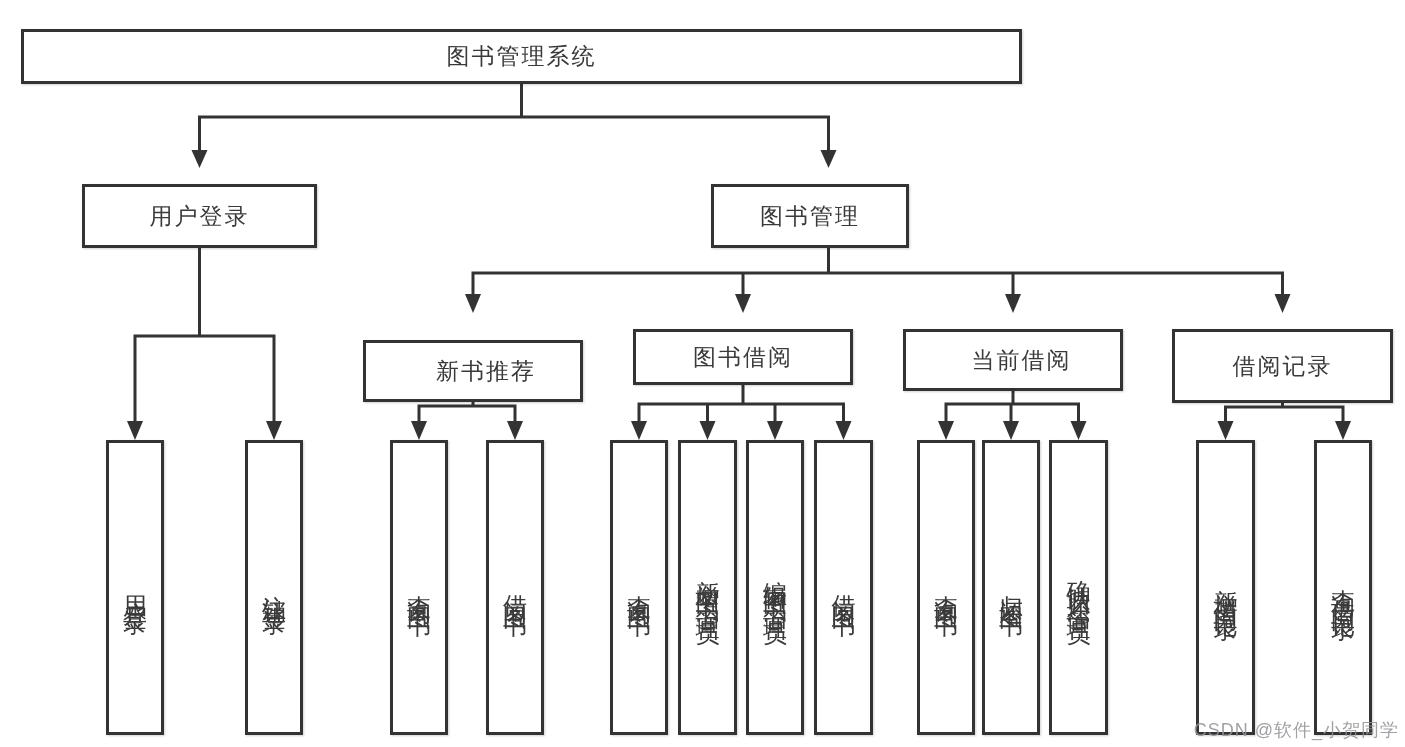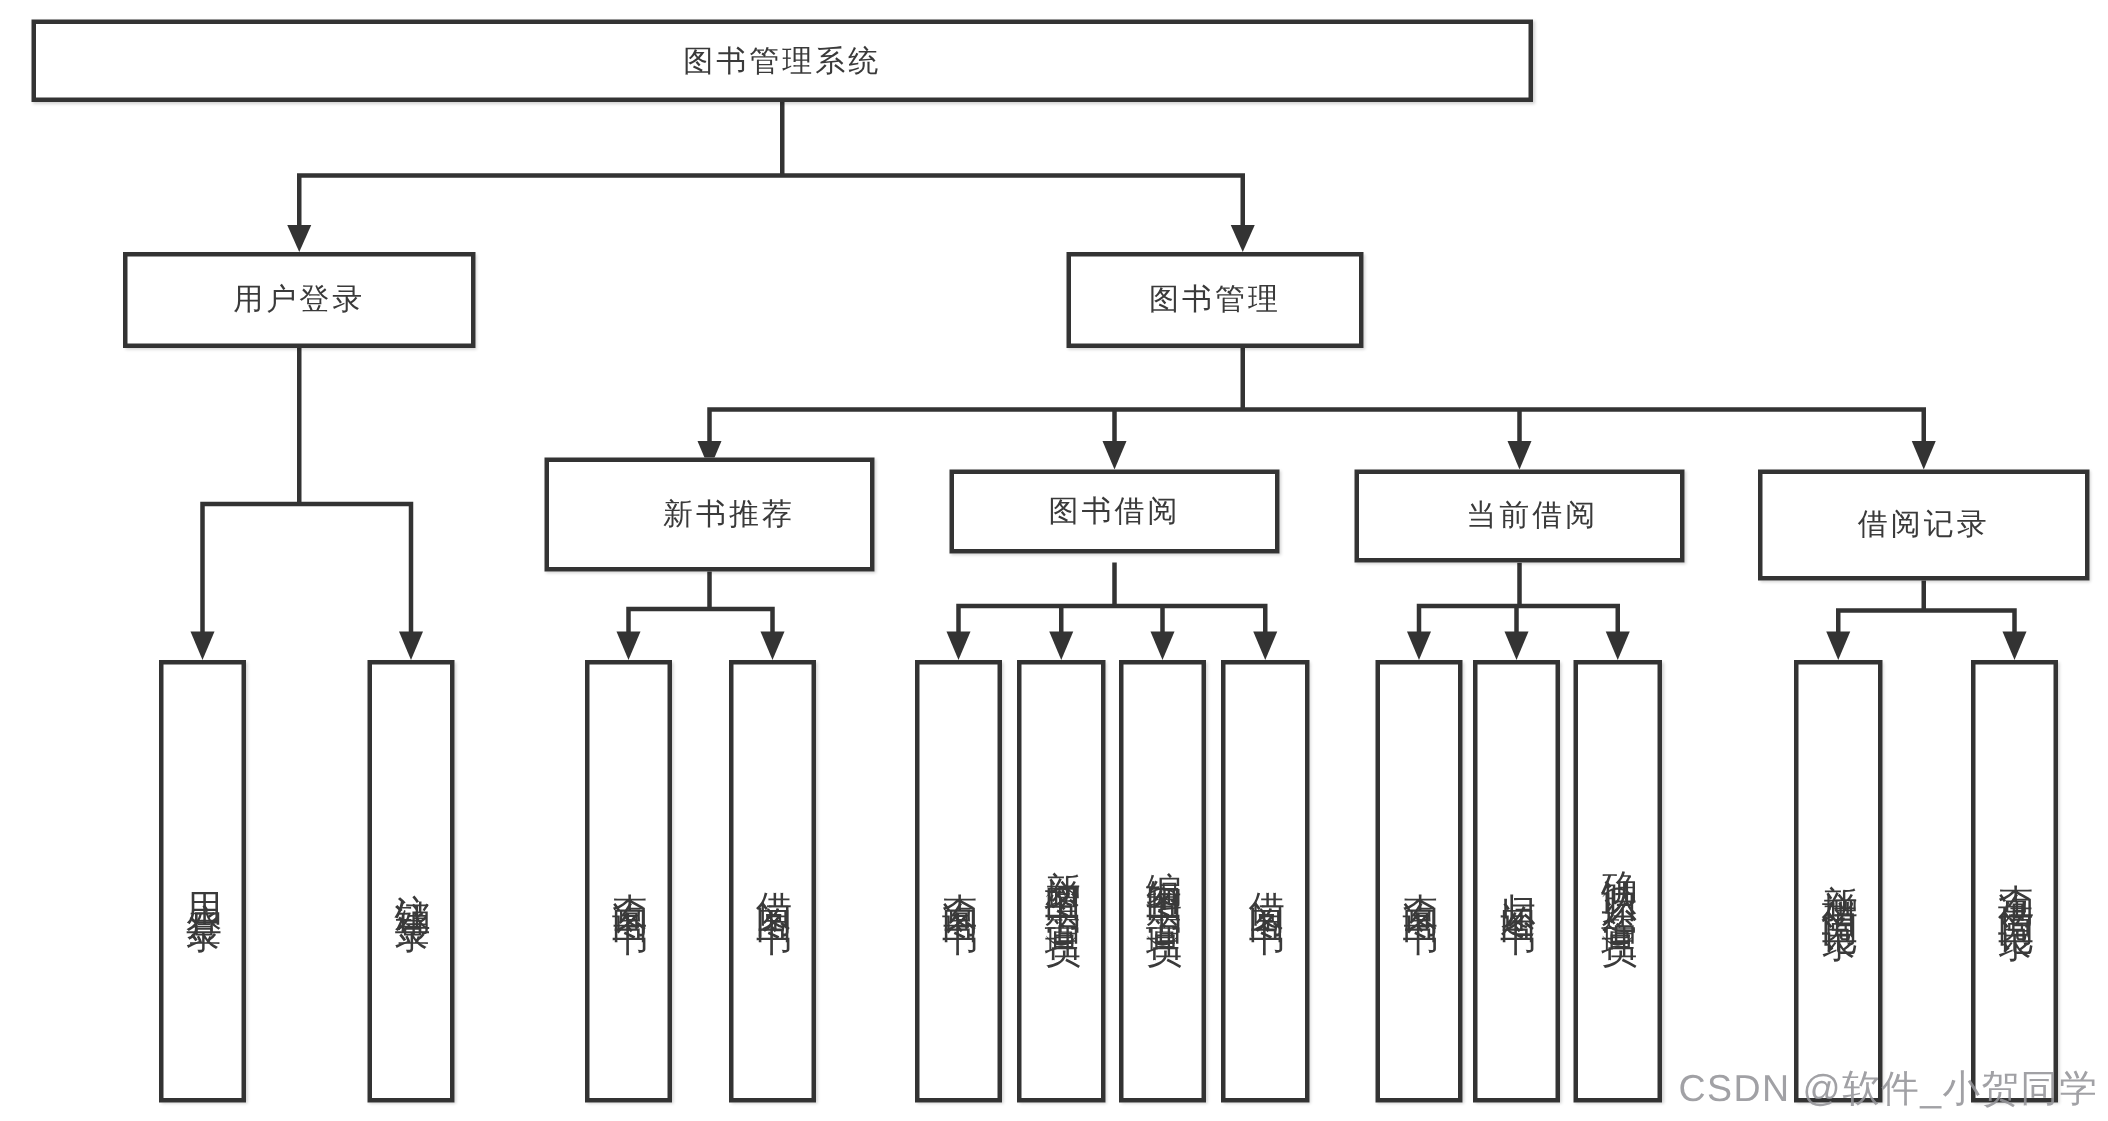--- a/index.html
+++ b/index.html
@@ -7,48 +7,48 @@
     position:relative;width:1405px;height:747px;background:#ffffff;
     font-family:"Liberation Sans",sans-serif;overflow:hidden;
   }
   .connectors{position:absolute;left:0;top:0;z-index:1;}
   .node{
     position:absolute;box-sizing:border-box;background:#ffffff;
     border:3px solid #333333;color:#3a3a3a;z-index:2;
     display:flex;align-items:center;justify-content:center;
     line-height:1;box-shadow:1px 1px 2px rgba(0,0,0,0.18);
   }
-  .h{font-size:20px;letter-spacing:2px;}
+  .h{font-size:23px;letter-spacing:2px;margin-top:16px;}
   .v{
     writing-mode:vertical-rl;text-orientation:mixed;
     font-size:24px;letter-spacing:6px;
   }
   
   .n-root{left:21px;top:13px;width:1001px;height:55px;}
   
   .n-user-login{left:82px;top:168px;width:235px;height:64px;}
   .n-book-mgmt{left:711px;top:168px;width:198px;height:64px;}
   
-  .n-new-rec{left:363px;top:305px;width:220px;height:76px;padding-left:26px;}
+  .n-new-rec{left:363px;top:324px;width:220px;height:62px;padding-left:26px;}
   .n-borrow{left:633px;top:313px;width:220px;height:56px;}
   .n-current{left:903px;top:313px;width:220px;height:62px;padding-left:17px;}
   .n-records{left:1172px;top:313px;width:221px;height:74px;}
   
   .leaf{top:440px;width:58px;height:295px;}
   .n-l-login{left:106px;}   .n-l-logout{left:245px;}
   .n-l-q1{left:390px;}      .n-l-b1{left:486px;}
   .n-l-q2{left:610px;}      .n-l-add{left:678px;width:59px;}
   .n-l-edit{left:746px;}    .n-l-b2{left:814px;width:59px;}
   .n-l-q3{left:917px;}      .n-l-ret{left:982px;}
   .n-l-conf{left:1049px;width:59px;}
   .n-l-addrec{left:1196px;width:59px;}
   .n-l-qrec{left:1314px;}
   .watermark{
     position:absolute;right:6px;bottom:5px;z-index:6;
-    font-size:25px;letter-spacing:1px;color:rgba(148,148,153,0.88);
+    font-size:18px;letter-spacing:1px;color:rgba(148,148,153,0.88);
     white-space:nowrap;
   }
 </style>
 </head>
 <body>
 
 <div class="stage">
 
   <svg class="connectors" width="1405" height="747" viewBox="0 0 1405 747">
     <g stroke="#333333" stroke-width="3" fill="none">

